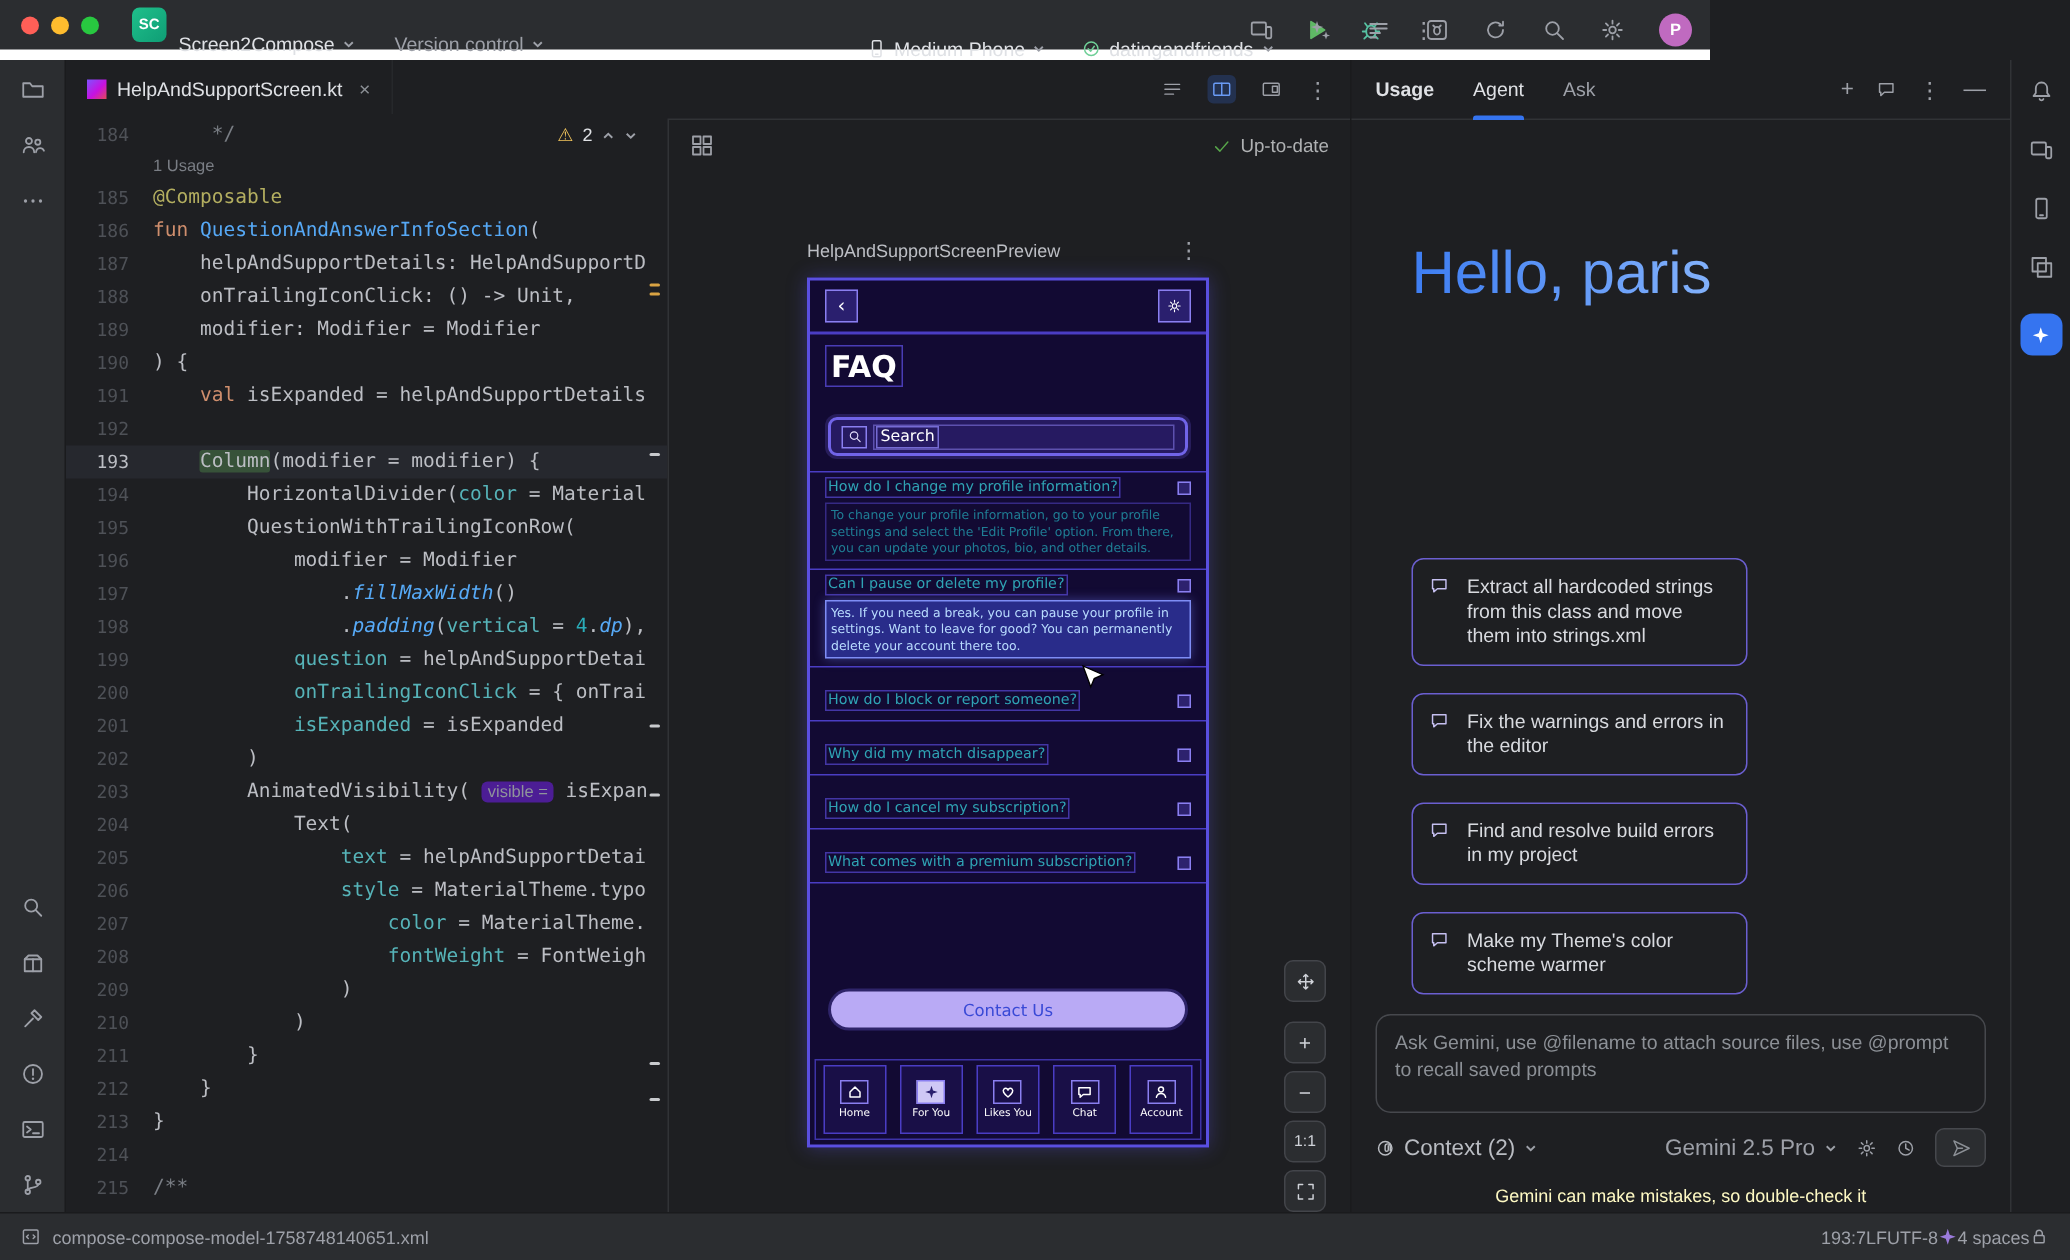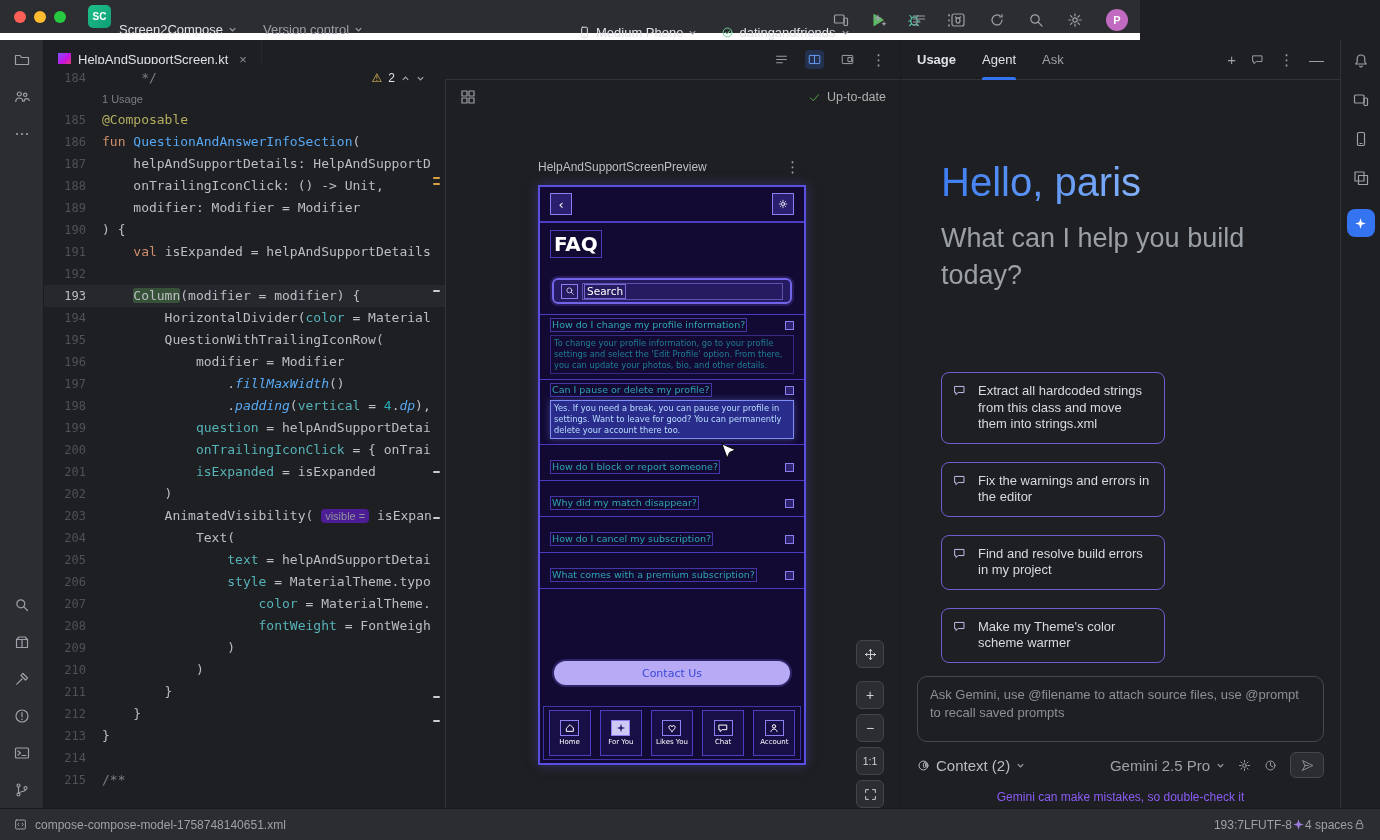--- a/index.html
+++ b/index.html
@@ -39,21 +39,21 @@
     border-bottom:1px solid #313336; display:flex; align-items:center; }
   .etab { display:flex; align-items:center; gap:7px; height:40px; padding:0 14px; color:#dfe1e5; font-size:13px;
     border-right:1px solid #26282b; }
   .kt-ico { width:13px; height:13px; background:linear-gradient(135deg,#7f52ff,#c711e1 55%,#e44857); }
   .tab-close { color:#8c9096; font-size:13px; margin-left:4px; }
   .tabbar-actions { margin-left:auto; display:flex; align-items:center; gap:14px; padding-right:14px; color:#9da0a8; }
   .view-toggle { padding:3px; border-radius:4px; }
   .view-toggle.active { background:rgba(53,116,240,.22); color:#6a9bf5; }
 
   
-  #code-region { position:absolute; left:44px; top:64px; width:401px; bottom:32px; background:#1e1f22; overflow:hidden; }
+  #code-region { position:absolute; left:44px; top:76px; width:401px; bottom:32px; background:#1e1f22; overflow:hidden; }
   #code-lines { padding-top:3px; font-family:"DejaVu Sans Mono", monospace; font-size:13px; }
   .code-line { display:flex; height:22px; line-height:22px; white-space:pre; }
   .code-line .gut { width:58px; flex:none; text-align:right; padding-right:16px; color:#4e5157; font-size:12px; }
   .code-line .src { flex:1; overflow:hidden; }
   .code-line.current { background:#26282e; }
   .code-line.current .gut { color:#bcbec4; }
   .code-line.inlay { height:20px; line-height:20px; }
   .c-pl{color:#bcbec4}.c-kw{color:#cf8e6d}.c-fn{color:#56a8f5}.c-ann{color:#b3ae60}
   .c-cmt{color:#7a7e85}.c-num{color:#2aacb8}.c-ext{color:#57aaf7;font-style:italic}
   .c-na{color:#56b3b8}
@@ -130,21 +130,21 @@
   .g-card { border:1px solid #6b5fd0; border-radius:8px; padding:10px 12px 10px 36px; position:relative;
     font-size:13px; line-height:16.5px; color:#d8dadf; }
   .g-card .cico { position:absolute; left:11px; top:11px; color:#c5bff0; }
   .g-input { position:absolute; left:16px; right:16px; top:636px; height:66px; border:1px solid #46484d; border-radius:10px;
     padding:9px 12px; font-size:13px; line-height:18px; color:#8c9096; }
   .g-toolbar { position:absolute; left:16px; right:16px; top:710px; height:30px; display:flex; align-items:center; color:#b9bcc2; font-size:15px; }
   .g-toolbar .grp { display:flex; align-items:center; gap:6px; }
   .g-toolbar .right { margin-left:auto; display:flex; align-items:center; gap:13px; color:#9da0a8; }
   .send-btn { width:34px; height:26px; border:1px solid #46484d; border-radius:6px; background:#2b2d30;
     display:flex; align-items:center; justify-content:center; color:#8c9096; }
-  .g-disclaimer { position:absolute; left:0; right:0; top:750px; text-align:center; font-size:12px; color:#8b5cf6; }
+  .g-disclaimer { position:absolute; left:0; right:0; top:750px; text-align:center; font-size:12px; color:#fef9c3; }
 
   
   #rightrail { position:absolute; left:1340px; top:40px; width:40px; bottom:32px; background:#1e1f22; border-left:1px solid #313336;
     display:flex; flex-direction:column; align-items:center; padding-top:13px; gap:23px; color:#9da0a8; }
   .gem-active { width:28px; height:28px; border-radius:8px; background:#3574f0; color:#fff; display:flex; align-items:center; justify-content:center; }
 
   
   #statusbar { position:absolute; left:0; right:0; bottom:0; height:32px; background:#2b2d30; border-top:1px solid #1a1b1d;
     display:flex; align-items:center; padding:0 14px; font-size:12px; color:#9da0a8; }
   #statusbar .sb-left { display:flex; align-items:center; gap:8px; }
@@ -532,21 +532,20 @@
         <span>+</span>
         <svg class="ic sm" viewBox="0 0 16 16">
             <path d="M2.5 3.5h11v7h-7l-3 2.7V10.5h-1z"></path>
           </svg>
         <span class="kebab">⋮</span>
         <span>—</span>
       </div>
     </div>
 
     <div class="g-greet">Hello, paris</div>
-    <div class="g-sub">What can I help you build today?</div>
     <div id="gemini-cards">
         <div class="g-card"><span class="cico">
             <svg class="ic sm" viewBox="0 0 16 16">
               <path d="M2.5 3h11v7.5H6.5L3.5 13v-2.5h-1z"></path>
             </svg>
           </span><span>Extract all hardcoded strings from this class and move them into strings.xml</span></div>
         <div class="g-card"><span class="cico">
             <svg class="ic sm" viewBox="0 0 16 16">
               <path d="M2.5 3h11v7.5H6.5L3.5 13v-2.5h-1z"></path>
             </svg>

